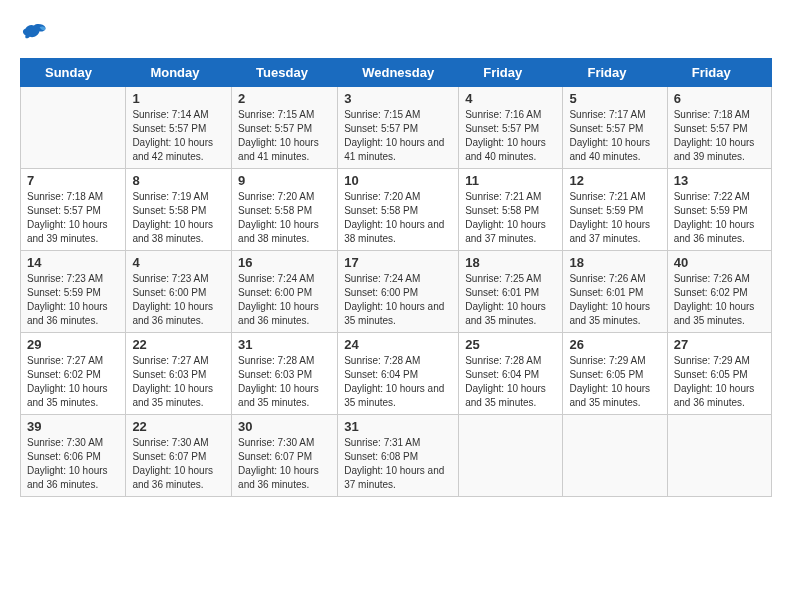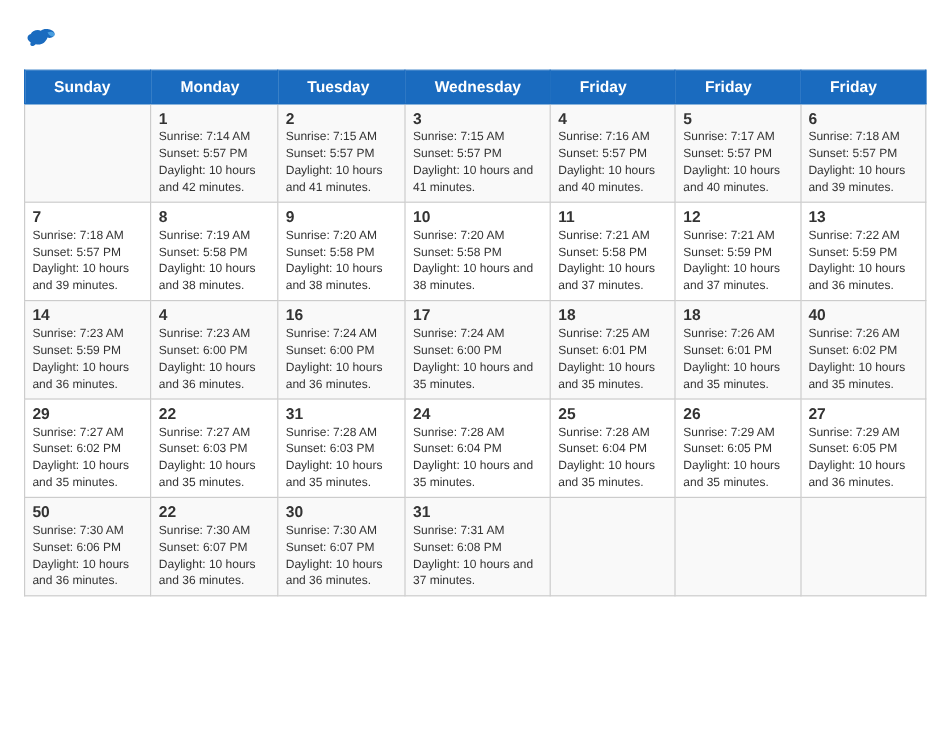--- a/index.html
+++ b/index.html
@@ -178,21 +178,21 @@
         <td><span class="day-num">24</span>
 <span class="day-info">Sunrise: 7:28 AM<br>Sunset: 6:04 PM<br>Daylight: 10 hours and 35 minutes.</span></td>
         <td><span class="day-num">25</span>
 <span class="day-info">Sunrise: 7:28 AM<br>Sunset: 6:04 PM<br>Daylight: 10 hours and 35 minutes.</span></td>
         <td><span class="day-num">26</span>
 <span class="day-info">Sunrise: 7:29 AM<br>Sunset: 6:05 PM<br>Daylight: 10 hours and 35 minutes.</span></td>
         <td><span class="day-num">27</span>
 <span class="day-info">Sunrise: 7:29 AM<br>Sunset: 6:05 PM<br>Daylight: 10 hours and 36 minutes.</span></td>
       </tr>
       <tr>
-        <td><span class="day-num">50</span>
+        <td><span class="day-num">39</span>
 <span class="day-info">Sunrise: 7:30 AM<br>Sunset: 6:06 PM<br>Daylight: 10 hours and 36 minutes.</span></td>
         <td><span class="day-num">22</span>
 <span class="day-info">Sunrise: 7:30 AM<br>Sunset: 6:07 PM<br>Daylight: 10 hours and 36 minutes.</span></td>
         <td><span class="day-num">30</span>
 <span class="day-info">Sunrise: 7:30 AM<br>Sunset: 6:07 PM<br>Daylight: 10 hours and 36 minutes.</span></td>
         <td><span class="day-num">31</span>
 <span class="day-info">Sunrise: 7:31 AM<br>Sunset: 6:08 PM<br>Daylight: 10 hours and 37 minutes.</span></td>
         <td class="empty"></td>
         <td class="empty"></td>
         <td class="empty"></td>

